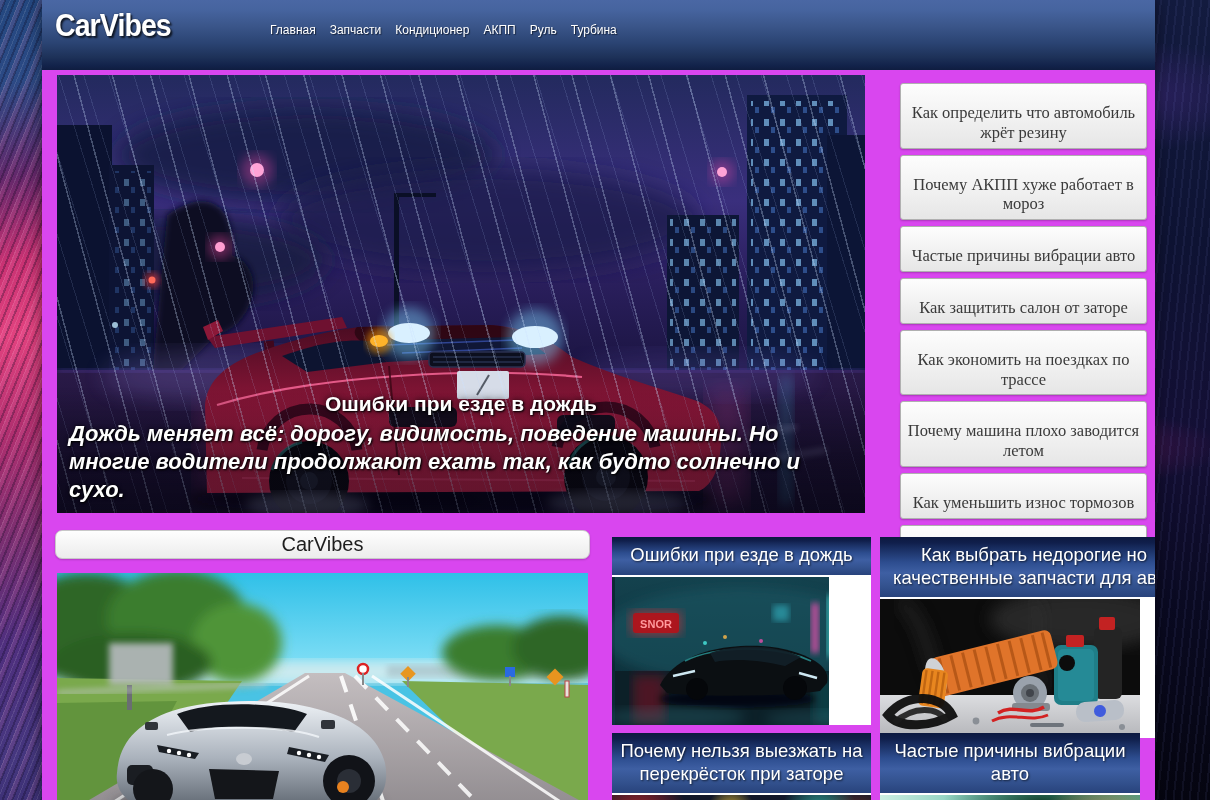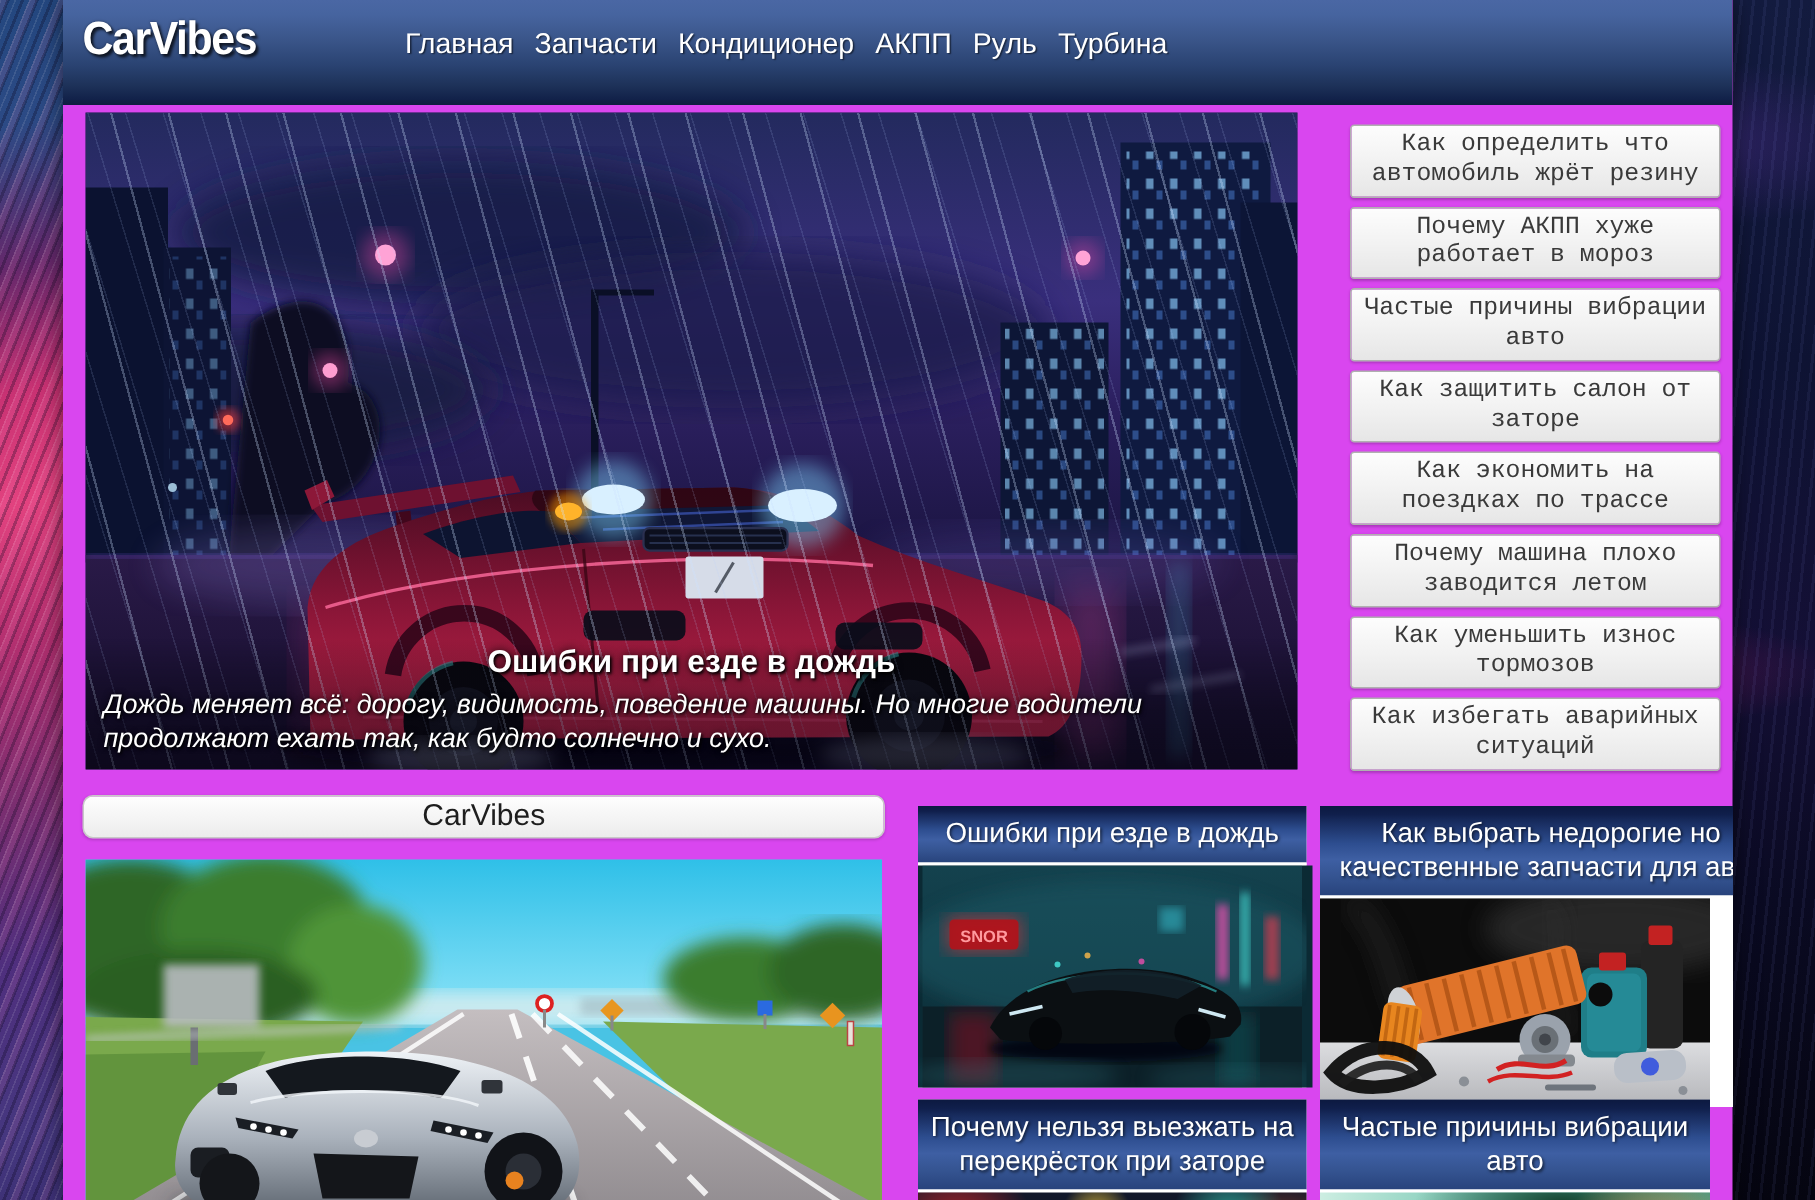--- a/index.html
+++ b/index.html
@@ -34,52 +34,53 @@
     position:absolute;left:0;top:0;width:1113px;height:70px;
     background:linear-gradient(180deg,#4a67a4 0%,#46649f 14%,#3a5589 38%,#2a4372 62%,#1d3158 82%,#12224a 94%,#0f1d40 100%);
   }
   .logo{
     position:absolute;left:13px;top:8px;color:#fff;font-size:31px;font-weight:bold;
     letter-spacing:-1px;transform:scaleX(.92);transform-origin:left center;
     text-shadow:2px 2px 2px rgba(0,0,0,.7),0 0 2px rgba(0,0,0,.4);cursor:pointer;
   }
   .nav-links{position:absolute;left:228px;top:0;height:60px;display:flex;align-items:center;gap:14px;}
   .nav-links a{
-    color:#fff;font-size:19px;text-decoration:none;white-space:nowrap;
+    color:#fff;font-size:12px;text-decoration:none;white-space:nowrap;
     text-shadow:1px 1px 1px rgba(0,0,0,.55);cursor:pointer;
   }
   
   .hero{position:absolute;left:15px;top:75px;width:808px;height:438px;overflow:hidden;background:#1a1f4c;}
   .hero svg{position:absolute;left:0;top:0;}
   .rain{
     position:absolute;inset:0;pointer-events:none;
     background:
       repeating-linear-gradient(75deg, rgba(200,220,255,0) 0 18px, rgba(205,225,255,.30) 18px 19.5px, rgba(200,220,255,0) 19.5px 37px),
       repeating-linear-gradient(73deg, rgba(170,200,255,0) 0 9px, rgba(180,205,255,.13) 9px 10px, rgba(170,200,255,0) 10px 24px);
   }
   .hero-caption{
     position:absolute;left:0;right:0;bottom:0;padding:4px 12px 9px;
     background:linear-gradient(180deg, rgba(8,6,18,0) 0%, rgba(8,6,18,.42) 55%, rgba(8,6,18,.55) 100%);
   }
   .hero-title{
     text-align:center;color:#fff;font-size:21px;font-weight:bold;margin-bottom:4px;
     text-shadow:1px 1px 2px #000,0 0 6px rgba(0,0,0,.85);
   }
   .hero-sub{
-    color:#fff;font-size:18px;font-style:italic;line-height:1.28;
+    color:#fff;font-size:22px;font-style:italic;line-height:1.28;
     text-shadow:1px 1px 2px #000,0 0 4px rgba(0,0,0,.8);
+    font-weight:bold;
   }
   
   .sidebar{position:absolute;left:858px;top:83px;width:247px;display:flex;flex-direction:column;gap:6px;}
   .sb-btn{
     background:linear-gradient(180deg,#fdfdfd 0%,#f2f2f2 50%,#e6e6e6 100%);
     border:1px solid #b0b0b0;border-radius:3px;
-    padding:2px 6px 5px;font-size:16.5px;line-height:1.2;color:#3a3a3a;
+    padding:19px 6px 5px;font-size:16.5px;line-height:1.2;color:#3a3a3a;
     box-shadow:0 1px 2px rgba(0,0,0,.22);cursor:pointer;
-    font-family:Liberation Mono, monospace;
+    font-family:Liberation Serif, serif;
   }
   
   .section-bar{
     position:absolute;left:13px;top:530px;width:533px;height:27px;
     background:linear-gradient(180deg,#fefefe,#ececec);
     border:1px solid #c8c8c8;border-radius:7px;
     text-align:center;font-size:20px;color:#1e1e1e;line-height:26px;
     box-shadow:0 1px 2px rgba(0,0,0,.18);
   }
   
@@ -89,21 +90,21 @@
   .card-a{left:570px;top:537px;width:259px;}
   .card-c{left:838px;top:537px;width:308px;}
   .card-b{left:570px;top:733px;width:259px;}
   .card-d{left:838px;top:733px;width:260px;}
   .card-header{
     background:linear-gradient(180deg,#0c1940 0%,#101f4c 10%,#16295a 16%,#2d4d8f 42%,#3e5fa3 60%,#345390 80%,#28437c 100%);
     color:#fff;text-align:center;font-size:18.5px;line-height:1.22;padding:7px 4px 8px;
     text-shadow:1px 1px 2px rgba(0,0,0,.65);border-bottom:2px solid #fff;cursor:pointer;
   }
   .card-img{position:relative;overflow:hidden;cursor:pointer;}
-  .img-a{width:263px;height:148px;background:#0b2a34;}
+  .img-a{width:217px;height:148px;background:#0b2a34;}
   .img-c{width:260px;height:139px;background:#0a0a0a;}
   .strip-b{
     width:259px;height:60px;background:
       radial-gradient(circle at 10% 45%, rgba(220,40,40,.85), rgba(0,0,0,0) 22%),
       radial-gradient(circle at 28% 75%, rgba(50,150,230,.7), rgba(0,0,0,0) 20%),
       radial-gradient(circle at 46% 25%, rgba(245,205,60,.8), rgba(0,0,0,0) 16%),
       radial-gradient(circle at 63% 65%, rgba(230,60,160,.7), rgba(0,0,0,0) 20%),
       radial-gradient(circle at 80% 30%, rgba(60,230,200,.65), rgba(0,0,0,0) 18%),
       radial-gradient(circle at 94% 70%, rgba(230,90,40,.75), rgba(0,0,0,0) 20%),
       #12182a;

